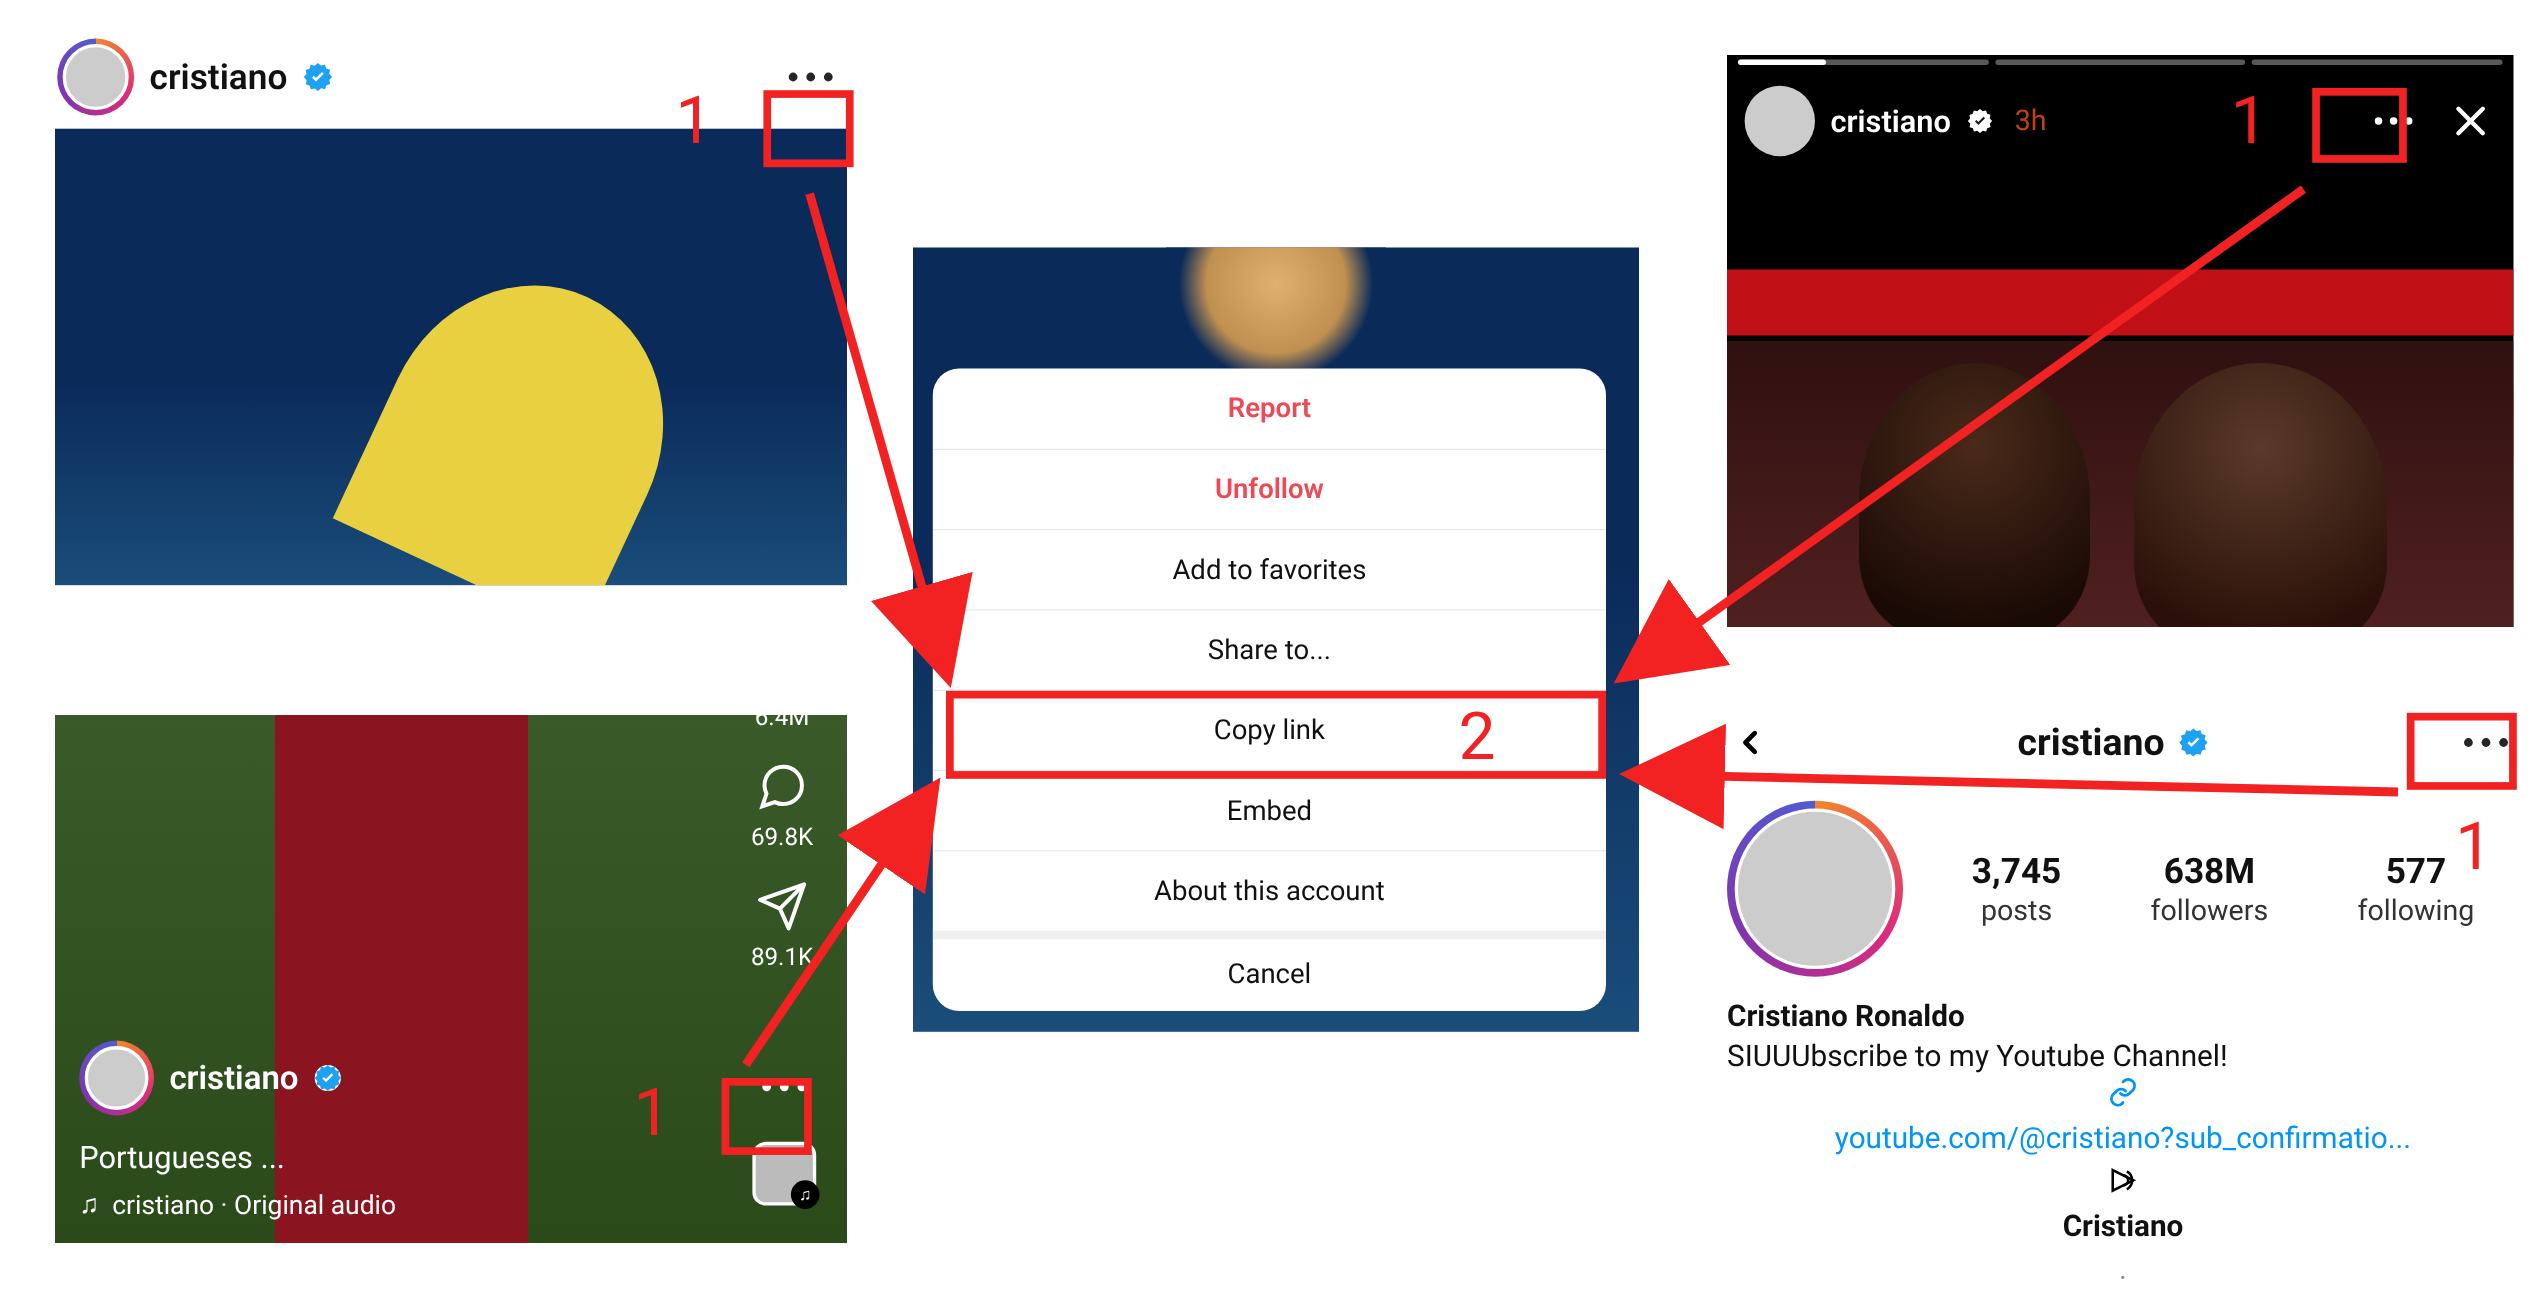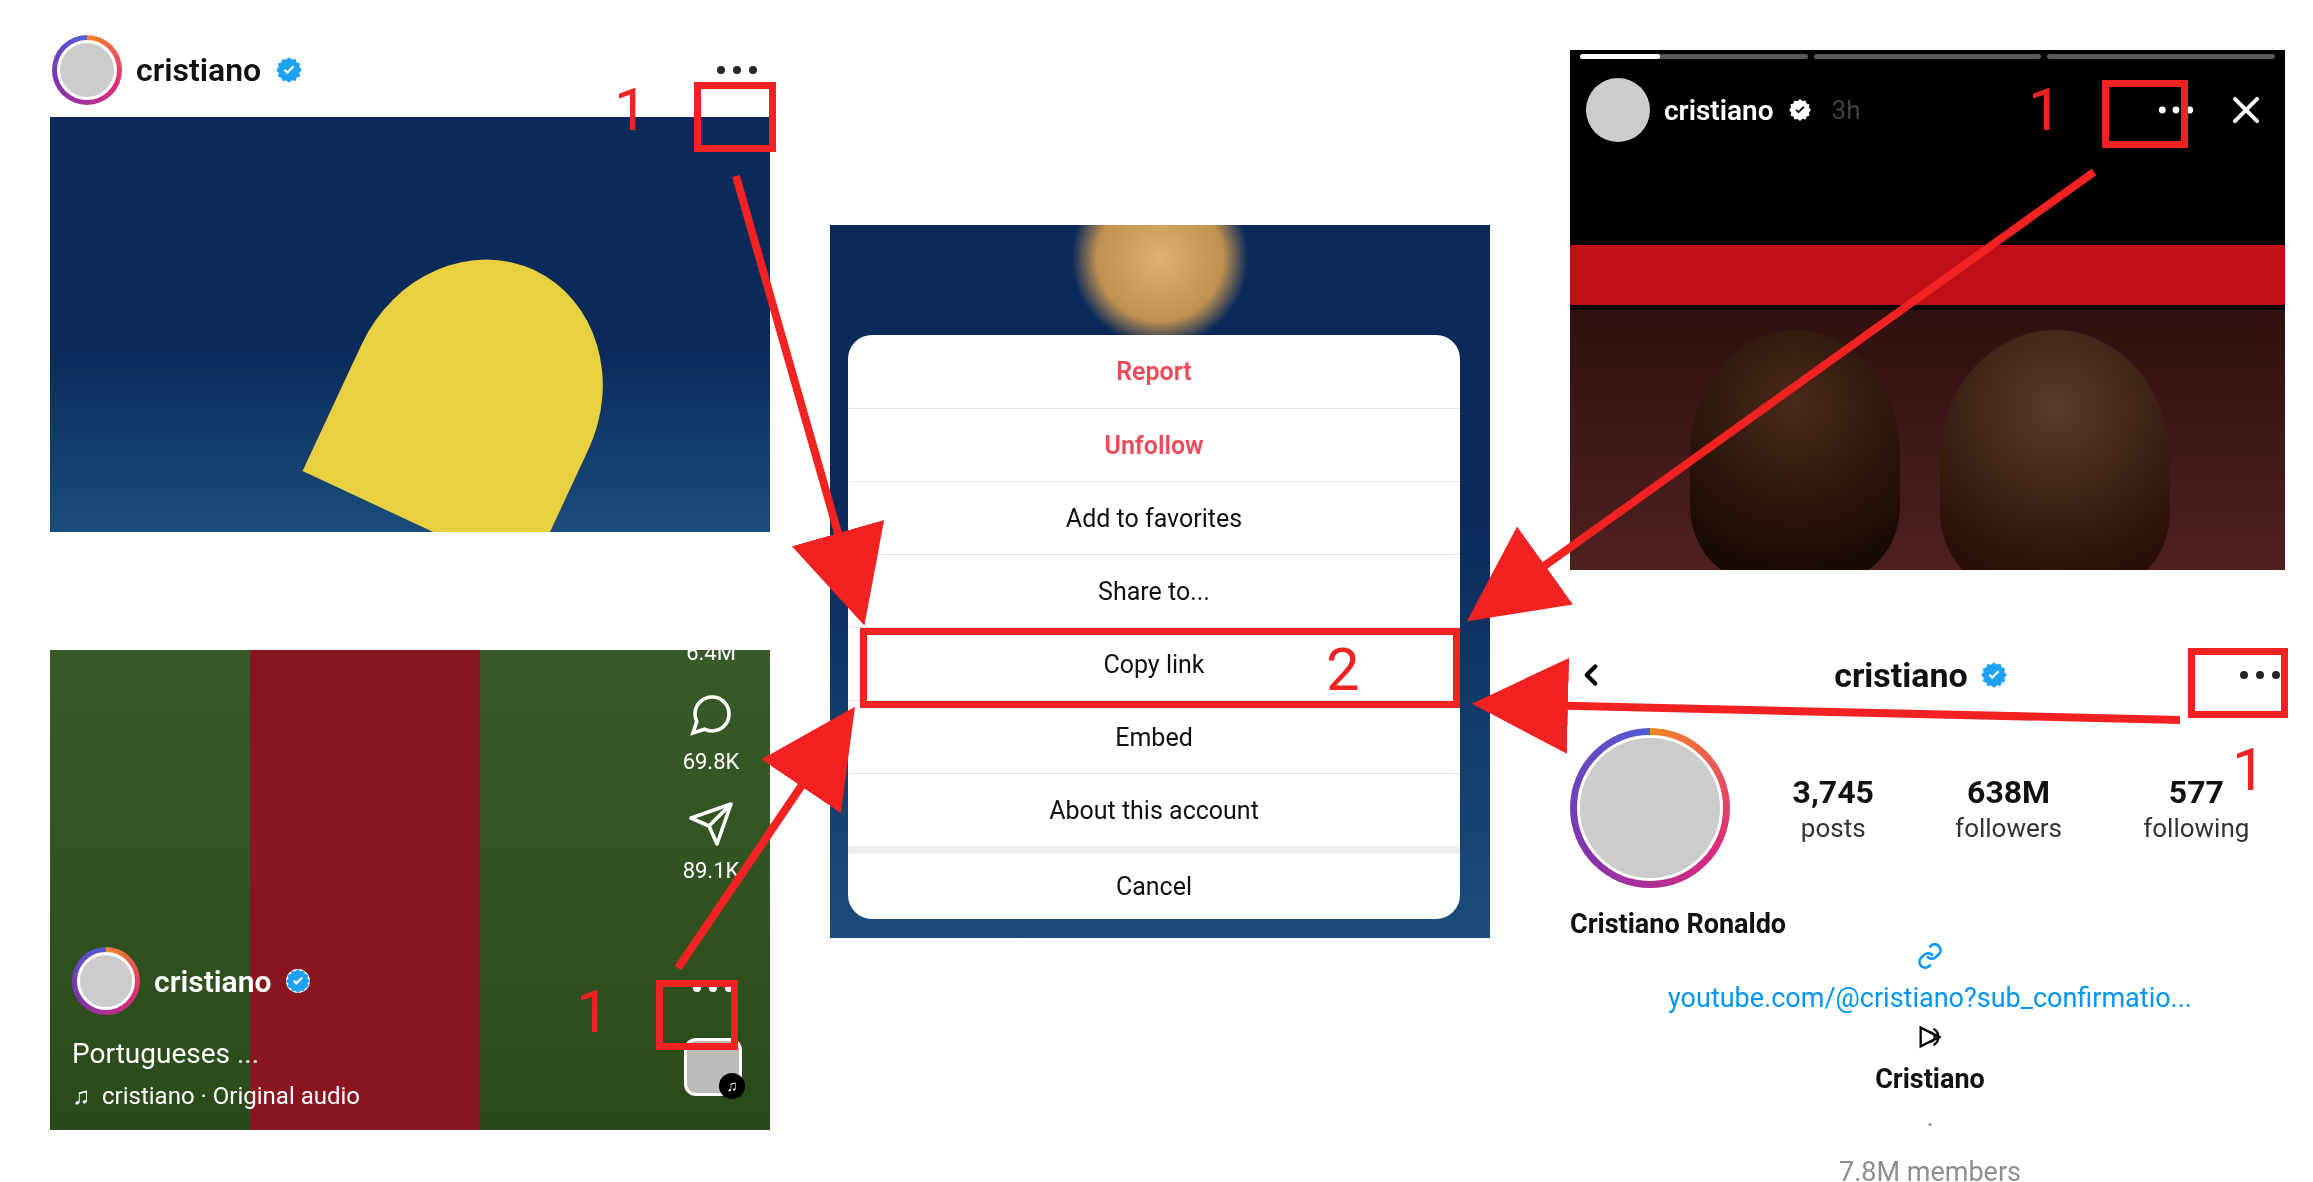--- a/index.html
+++ b/index.html
@@ -62,21 +62,21 @@
 
   
   #panel-d{position:absolute;left:1570px;top:50px;width:715px;height:520px;color:#fff;}
   #panel-d .bars{position:absolute;top:4px;left:10px;right:10px;height:8px;display:flex;gap:6px;}
   #panel-d .bars .seg{flex:1;height:5px;background:rgba(255,255,255,0.35);border-radius:3px;position:relative;}
   #panel-d .bars .seg .fill{position:absolute;left:0;top:0;bottom:0;background:#fff;border-radius:3px;}
   #panel-d .header{position:absolute;top:28px;left:16px;right:16px;display:flex;align-items:center;gap:14px;}
   #panel-d .avatar-wrap{width:64px;height:64px;background:none;}
   #panel-d .avatar{width:64px;height:64px;border:none;}
   #panel-d .uname{font-size:28px;font-weight:600;}
-  #panel-d .age{font-size:26px;color:#404040;margin-left:6px;}
+  #panel-d .age{font-size:26px;color:#c2410c;margin-left:6px;}
   #panel-d .right{margin-left:auto;display:flex;align-items:center;gap:24px;}
   #panel-d .ico{width:46px;height:46px;display:flex;align-items:center;justify-content:center;}
   #panel-d .media{position:absolute;inset:0;top:0;background:#000;overflow:hidden;z-index:-1;}
   #panel-d .media .stripe{position:absolute;left:0;right:0;height:60px;background:#c01015;}
 
   
   #panel-e{position:absolute;left:1570px;top:640px;width:720px;color:var(--text);}
   #panel-e .topbar{display:flex;align-items:center;justify-content:space-between;height:70px;}
   #panel-e .topbar .back{width:42px;height:42px;display:flex;align-items:center;justify-content:center;}
   #panel-e .topbar .title{display:flex;align-items:center;gap:12px;}
@@ -289,20 +289,21 @@
         <span class="lbl">followers</span>
       </div>
       <div class="stat">
         <span class="num">577</span>
         <span class="lbl">following</span>
       </div>
     </div>
   </div>
   <div class="bio">
     <div class="name">Cristiano Ronaldo</div>
+    <div>SIUUUbscribe to my Youtube Channel!</div>
     <div class="row">
       <span>
         <svg width="28" height="28" viewBox="0 0 24 24" fill="none" stroke="#0095f6" stroke-width="2.2" stroke-linecap="round">
             <path d="M10 13a5 5 0 0 0 7 0l3-3a5 5 0 0 0-7-7l-1 1"></path>
             <path d="M14 11a5 5 0 0 0-7 0l-3 3a5 5 0 0 0 7 7l1-1"></path>
           </svg>
       </span>
       <span class="link">youtube.com/@cristiano?sub_confirmatio...</span>
     </div>
     <div class="row channel-row">

